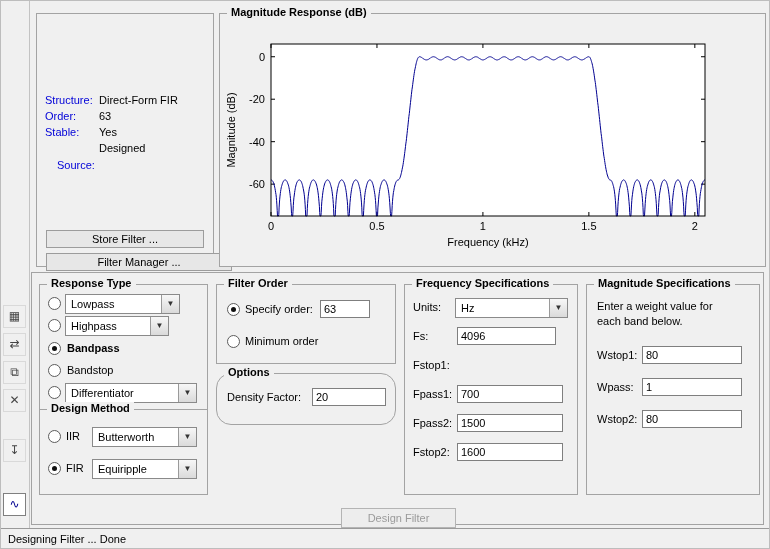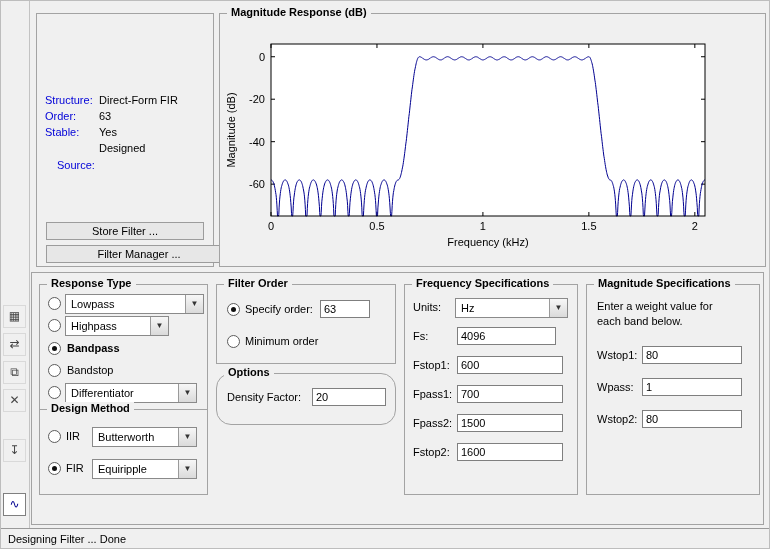--- a/index.html
+++ b/index.html
@@ -5,21 +5,21 @@
   html,body{margin:0;padding:0;background:#fff;}
   .app{position:relative;width:770px;height:549px;background:#f0f0f0;
        font-family:"Liberation Sans",sans-serif;font-size:11px;color:#000;
        overflow:hidden;border:1px solid #bdbdbd;box-sizing:border-box;}
   .groupbox{position:absolute;border:1px solid #a3a3a3;background:#f0f0f0;}
   .gb-title{position:absolute;top:-8px;left:7px;background:#f0f0f0;padding:0 4px;
             font-weight:bold;white-space:nowrap;}
   .lbl{position:absolute;white-space:nowrap;}
   .blue{color:#0000d8;}
   .push-btn{position:absolute;background:#e7e7e7;border:1px solid #9c9c9c;
-            font-family:inherit;font-size:11px;color:#000;text-align:center;cursor:pointer;padding:0;}
+            font-family:inherit;font-size:11px;color:#000;text-align:center;cursor:pointer;padding:0;margin-top:8px;}
   .radio{position:absolute;width:13px;height:13px;border:1px solid #5c5c5c;border-radius:50%;
          background:#fff;cursor:pointer;box-sizing:border-box;}
   .radio.checked::after{content:"";position:absolute;left:3px;top:3px;width:5px;height:5px;
          border-radius:50%;background:#111;}
   .combo{position:absolute;height:20px;background:#fff;border:1px solid #8a8a8a;
          cursor:pointer;box-sizing:border-box;}
   .combo-text{position:absolute;left:5px;top:3px;white-space:nowrap;}
   .combo-btn{position:absolute;top:0;right:0;width:17px;bottom:0;
          background:linear-gradient(#f7f7f7,#dadada);border-left:1px solid #9a9a9a;
          color:#333;font-size:8px;line-height:18px;text-align:center;}
@@ -101,21 +101,21 @@
         <text x="265" y="220" text-anchor="middle" font-size="11" fill="#000">Frequency (kHz)</text>
         <text x="12" y="104" text-anchor="middle" font-size="11" fill="#000" transform="rotate(-90 12 104)">Magnitude (dB)</text>
       </svg>
   </div>
 
   <div class="design-area"></div>
 
   <div class="groupbox" style="left:38px;top:283px;width:167px;height:124px;">
     <div class="gb-title">Response Type</div>
     <span class="radio" style="left:8px;top:12px;"></span>
-    <div class="combo" style="left:25px;top:9px;width:139px;">
+    <div class="combo" style="left:25px;top:9px;width:115px;">
       <span class="combo-text">Lowpass</span>
       <span class="combo-btn">▼</span>
     </div>
     <span class="radio" style="left:8px;top:34px;"></span>
     <div class="combo" style="left:25px;top:31px;width:104px;">
       <span class="combo-text">Highpass</span>
       <span class="combo-btn">▼</span>
     </div>
     <span class="radio checked" style="left:8px;top:57px;"></span>
     <span class="lbl" style="left:27px;top:57px;font-weight:bold;">Bandpass</span>
@@ -162,38 +162,38 @@
   <div class="groupbox" style="left:403px;top:283px;width:172px;height:209px;">
     <div class="gb-title">Frequency Specifications</div>
     <span class="lbl" style="left:8px;top:16px;">Units:</span>
     <div class="combo" style="left:50px;top:13px;width:113px;">
       <span class="combo-text">Hz</span>
       <span class="combo-btn">▼</span>
     </div>
     <span class="lbl" style="left:8px;top:45px;">Fs:</span>
     <input class="field" style="left: 52px; top: 42px; width: 99px;" value="4096">
     <span class="lbl" style="left:8px;top:74px;">Fstop1:</span>
-    <input class="field" style="left: 52px; top: 71px; width: 106px;" value="600">
     <span class="lbl" style="left:8px;top:103px;">Fpass1:</span>
     <input class="field" style="left: 52px; top: 100px; width: 106px;" value="700">
     <span class="lbl" style="left:8px;top:132px;">Fpass2:</span>
     <input class="field" style="left: 52px; top: 129px; width: 106px;" value="1500">
     <span class="lbl" style="left:8px;top:161px;">Fstop2:</span>
     <input class="field" style="left: 52px; top: 158px; width: 106px;" value="1600">
   </div>
 
   <div class="groupbox" style="left:585px;top:283px;width:172px;height:209px;">
     <div class="gb-title">Magnitude Specifications</div>
     <div class="lbl" style="left:10px;top:14px;width:138px;white-space:normal;line-height:15px;">Enter a weight value for each band below.</div>
     <span class="lbl" style="left:10px;top:64px;">Wstop1:</span>
     <input class="field" style="left: 55px; top: 61px; width: 100px;" value="80">
     <span class="lbl" style="left:10px;top:96px;">Wpass:</span>
     <input class="field" style="left: 55px; top: 93px; width: 100px;" value="1">
     <span class="lbl" style="left:10px;top:128px;">Wstop2:</span>
     <input class="field" style="left: 55px; top: 125px; width: 100px;" value="80">
   </div>
 
+  <button class="push-btn btn-disabled" style="left:340px;top:499px;width:115px;height:20px;" disabled="">Design Filter</button>
 
   <div class="statusbar">
     <span>Designing Filter ... Done</span>
   </div>
 
 </div>
 
 </body></html>

